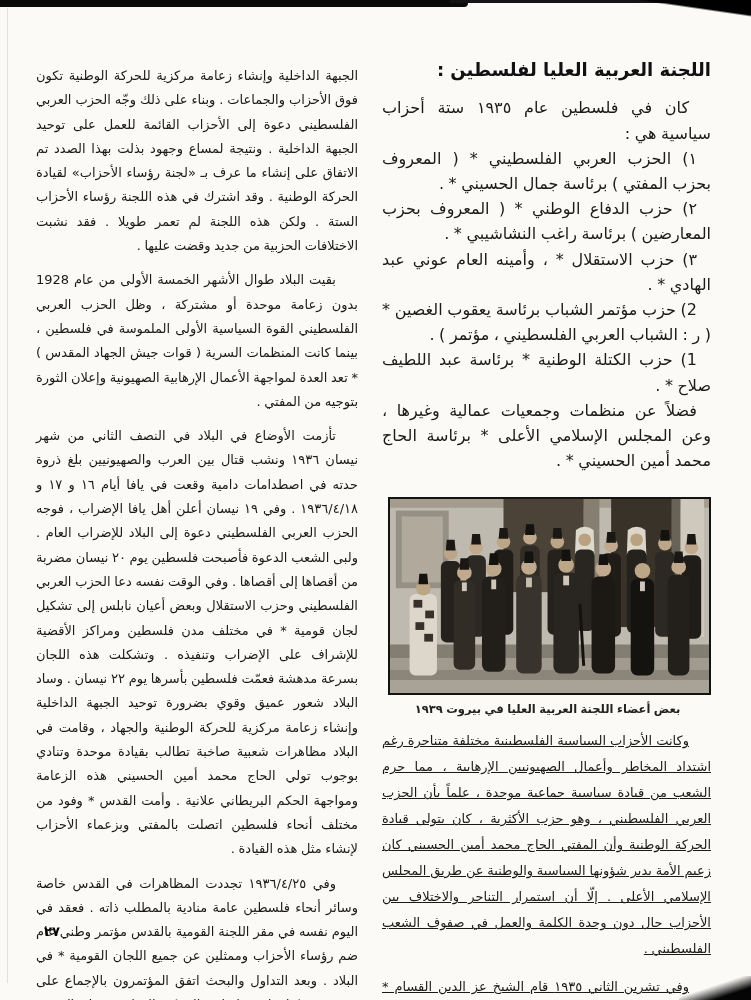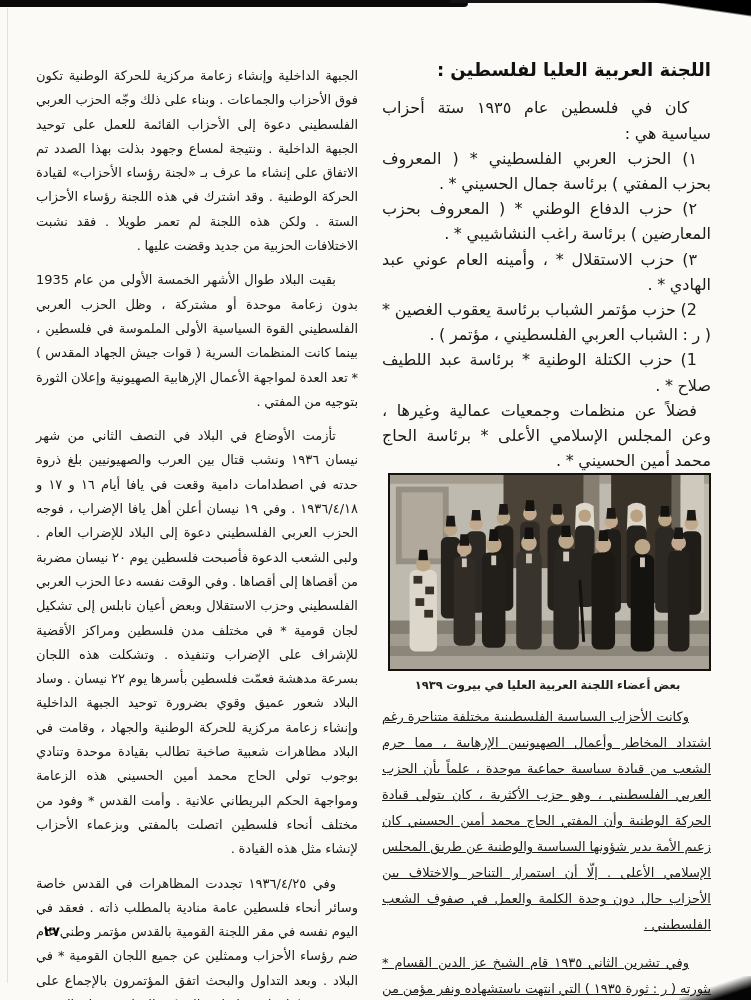--- a/index.html
+++ b/index.html
@@ -35,21 +35,21 @@
   }
   .rc-text{font-size:16px;line-height:25.2px;word-spacing:-0.5px;}
   .rc-text .intro{text-indent:22px;}
   .rc-text .party{text-indent:14px;}
   .rc-para{font-size:13px;line-height:26px;word-spacing:-0.5px;text-indent:22px;margin-top:12px !important;text-decoration:underline;}
 
   .col-left p{margin-top:10px !important;text-indent:22px;}
   .col-left p:first-child{margin-top:0 !important;text-indent:0;}
 
   
-  .photo-block{margin-top:0;margin-left:-13px;width:327px;}
+  .photo-block{margin-top:24px;margin-left:-13px;width:327px;}
   .photo-frame{
     border:2px solid #151310;
     width:323px;height:198px;
     background:#cac5bb;
     box-sizing:border-box;
   }
   .photo-frame svg{display:block;width:100%;height:100%;}
   .photo-caption{
     text-align:center;font-size:11.5px;font-weight:bold;
     margin-top:7px !important;color:#222;word-spacing:-0.5px;
@@ -210,19 +210,19 @@
       </div>
       <p class="photo-caption">بعض أعضاء اللجنة العربية العليا في بيروت ١٩٣٩</p>
     </div>
 
     <p class="rc-para">وكانت الأحزاب السياسية الفلسطينية مختلفة متناحرة رغم اشتداد المخاطر وأعمال الصهيونيين الإرهابية ، مما حرم الشعب من قيادة سياسية جماعية موحدة ، علماً بأن الحزب العربي الفلسطيني ، وهو حزب الأكثرية ، كان يتولى قيادة الحركة الوطنية وأن المفتي الحاج محمد أمين الحسيني كان زعيم الأمة يدير شؤونها السياسية والوطنية عن طريق المجلس الإسلامي الأعلى . إلّا أن استمرار التناحر والاختلاف بين الأحزاب حال دون وحدة الكلمة والعمل في صفوف الشعب الفلسطيني .</p>
     <p class="rc-para">وفي تشرين الثاني ١٩٣٥ قام الشيخ عز الدين القسام * بثورته ( ر : ثورة ١٩٣٥ ) التي انتهت باستشهاده ونفر مؤمن من إخوانه . وترك هذا الحادث التاريخي رد فعل عميقاً في أوساط الشعب الفلسطيني فنادى أبناؤه على اختلاف فئاتهم وأحزابهم بوجوب توحيد</p>
   </div>
 
   <div class="col col-left">
     <p>الجبهة الداخلية وإنشاء زعامة مركزية للحركة الوطنية تكون فوق الأحزاب والجماعات . وبناء على ذلك وجّه الحزب العربي الفلسطيني دعوة إلى الأحزاب القائمة للعمل على توحيد الجبهة الداخلية . ونتيجة لمساع وجهود بذلت بهذا الصدد تم الاتفاق على إنشاء ما عرف بـ «لجنة رؤساء الأحزاب» لقيادة الحركة الوطنية . وقد اشترك في هذه اللجنة رؤساء الأحزاب الستة . ولكن هذه اللجنة لم تعمر طويلا . فقد نشبت الاختلافات الحزبية من جديد وقضت عليها .</p>
-    <p>بقيت البلاد طوال الأشهر الخمسة الأولى من عام 1935 بدون زعامة موحدة أو مشتركة ، وظل الحزب العربي الفلسطيني القوة السياسية الأولى الملموسة في فلسطين ، بينما كانت المنظمات السرية ( قوات جيش الجهاد المقدس ) * تعد العدة لمواجهة الأعمال الإرهابية الصهيونية وإعلان الثورة بتوجيه من المفتي .</p>
+    <p>بقيت البلاد طوال الأشهر الخمسة الأولى من عام 1928 بدون زعامة موحدة أو مشتركة ، وظل الحزب العربي الفلسطيني القوة السياسية الأولى الملموسة في فلسطين ، بينما كانت المنظمات السرية ( قوات جيش الجهاد المقدس ) * تعد العدة لمواجهة الأعمال الإرهابية الصهيونية وإعلان الثورة بتوجيه من المفتي .</p>
     <p>تأزمت الأوضاع في البلاد في النصف الثاني من شهر نيسان ١٩٣٦ ونشب قتال بين العرب والصهيونيين بلغ ذروة حدته في اصطدامات دامية وقعت في يافا أيام ١٦ و ١٧ و ١٩٣٦/٤/١٨ . وفي ١٩ نيسان أعلن أهل يافا الإضراب ، فوجه الحزب العربي الفلسطيني دعوة إلى البلاد للإضراب العام . ولبى الشعب الدعوة فأصبحت فلسطين يوم ٢٠ نيسان مضربة من أقصاها إلى أقصاها . وفي الوقت نفسه دعا الحزب العربي الفلسطيني وحزب الاستقلال وبعض أعيان نابلس إلى تشكيل لجان قومية * في مختلف مدن فلسطين ومراكز الأقضية للإشراف على الإضراب وتنفيذه . وتشكلت هذه اللجان بسرعة مدهشة فعمّت فلسطين بأسرها يوم ٢٢ نيسان . وساد البلاد شعور عميق وقوي بضرورة توحيد الجبهة الداخلية وإنشاء زعامة مركزية للحركة الوطنية والجهاد ، وقامت في البلاد مظاهرات شعبية صاخبة تطالب بقيادة موحدة وتنادي بوجوب تولي الحاج محمد أمين الحسيني هذه الزعامة ومواجهة الحكم البريطاني علانية . وأمت القدس * وفود من مختلف أنحاء فلسطين اتصلت بالمفتي وبزعماء الأحزاب لإنشاء مثل هذه القيادة .</p>
     <p>وفي ١٩٣٦/٤/٢٥ تجددت المظاهرات في القدس خاصة وسائر أنحاء فلسطين عامة منادية بالمطلب ذاته . فعقد في اليوم نفسه في مقر اللجنة القومية بالقدس مؤتمر وطني عام ضم رؤساء الأحزاب وممثلين عن جميع اللجان القومية * في البلاد . وبعد التداول والبحث اتفق المؤتمرون بالإجماع على وجوب تشكيل لجنة لقيادة الحركة الوطنية تمثل الشعب الفلسطيني وتسمى اللجنة العربية العليا لفلسطين وتسند رئاستها إلى الحاج محمد أمين الحسيني . وتوجه وفد عن المؤتمر إلى المجلس الإسلامي الأعلى فأبلغ المفتي قرار المؤتمر فنزل عند رأي الشعب وذهب مع الوفد إلى مكان المؤتمر . وبعد مباحثات</p>
   </div>
 
   <div class="page-number">٢٧</div>
 </div>
 
 </body></html>

